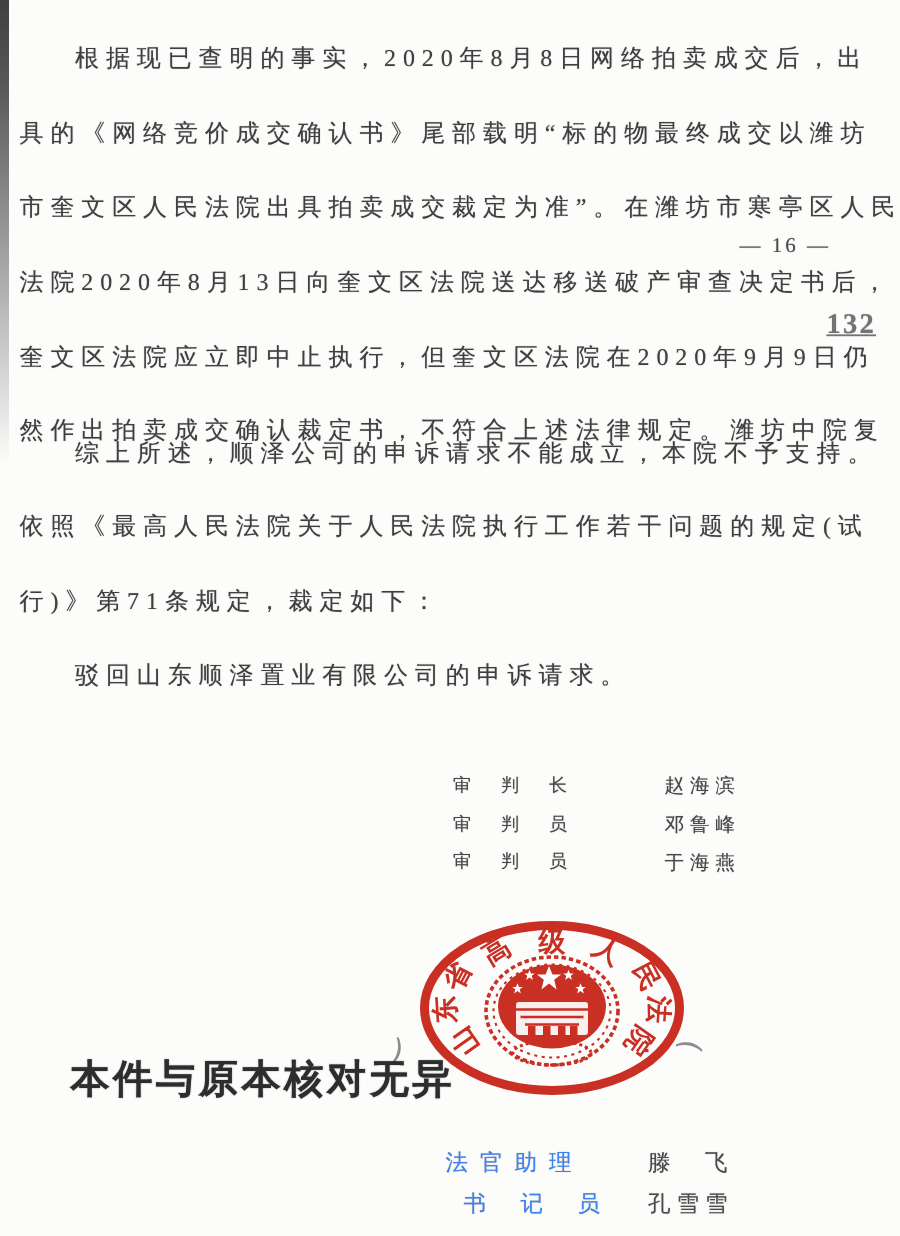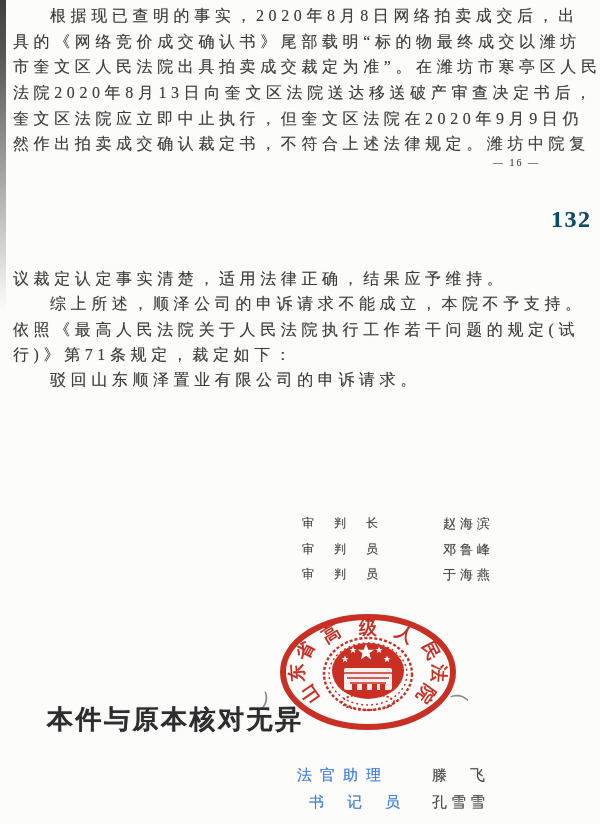--- a/index.html
+++ b/index.html
@@ -14,28 +14,28 @@
     position:absolute;left:0;top:0;width:6px;height:310px;
     background:linear-gradient(#1f1f1f 0%,#3a3a3a 18%,#7a7a7a 45%,#b5b5b5 70%,rgba(210,210,210,0) 100%);
     opacity:.85;
   }
   .doc-text{ text-shadow:0 0.2px 0.7px rgba(70,70,70,.5); }
   .para{
     position:absolute;left:13px;width:582px;
     font-size:16px;letter-spacing:4.6px;line-height:25.7px;
     white-space:nowrap;
   }
-  .para .line{height:25.7px;}
+  .para .line{height:25.7px;margin-top:24px;}
   .indent{padding-left:37px;}
   #para2 .line{height:25.3px;line-height:25.3px;}
   .page-marker16{
-    position:absolute;left:493px;top:157px;font-size:10px;letter-spacing:2px;color:#4a4a4a;
+    position:absolute;left:493px;top:157px;font-size:14px;letter-spacing:2px;color:#4a4a4a;
   }
   .page-marker132{
-    position:absolute;left:551px;top:206px;font-size:24px;font-weight:600;letter-spacing:1.5px;color:#0c4a6e;
+    position:absolute;left:551px;top:206px;font-size:19px;font-weight:600;letter-spacing:1.5px;color:#737373;text-decoration:underline;
   }
   .sig-row{position:absolute;height:22px;white-space:nowrap;}
   .sig-role{position:absolute;left:302px;font-size:12px;letter-spacing:4px;color:#474747;}
   .sig-name{position:absolute;left:443px;font-size:13px;letter-spacing:4px;color:#474747;}
   .off-role{position:absolute;left:297px;font-size:15px;color:#3b82f6;}
   .role-sp8{letter-spacing:8px;}
   .role-sp4{letter-spacing:4px;margin-left:12px;}
   .off-name{position:absolute;left:432px;font-size:15px;letter-spacing:4px;color:#4a4a4a;}
   .certify{
     position:absolute;left:47px;top:702px;font-size:26px;font-weight:bold;
@@ -69,21 +69,20 @@
     <div class="line">市奎文区人民法院出具拍卖成交裁定为准”。在潍坊市寒亭区人民</div>
     <div class="line">法院2020年8月13日向奎文区法院送达移送破产审查决定书后，</div>
     <div class="line">奎文区法院应立即中止执行，但奎文区法院在2020年9月9日仍</div>
     <div class="line">然作出拍卖成交确认裁定书，不符合上述法律规定。潍坊中院复</div>
   </div>
 
   <div class="page-marker16 doc-text">— 16 —</div>
   <div class="page-marker132 doc-text">132</div>
 
   <div id="para2" class="para doc-text" style="top:266px;">
-    <div class="line">议裁定认定事实清楚，适用法律正确，结果应予维持。</div>
     <div class="line indent">综上所述，顺泽公司的申诉请求不能成立，本院不予支持。</div>
     <div class="line">依照《最高人民法院关于人民法院执行工作若干问题的规定(试</div>
     <div class="line">行)》第71条规定，裁定如下：</div>
     <div class="line indent">驳回山东顺泽置业有限公司的申诉请求。</div>
   </div>
 
   <div>
     <div class="sig-row doc-text" style="top:515px;">
       <span class="sig-role">审　判　长</span>
       <span class="sig-name">赵海滨</span>

